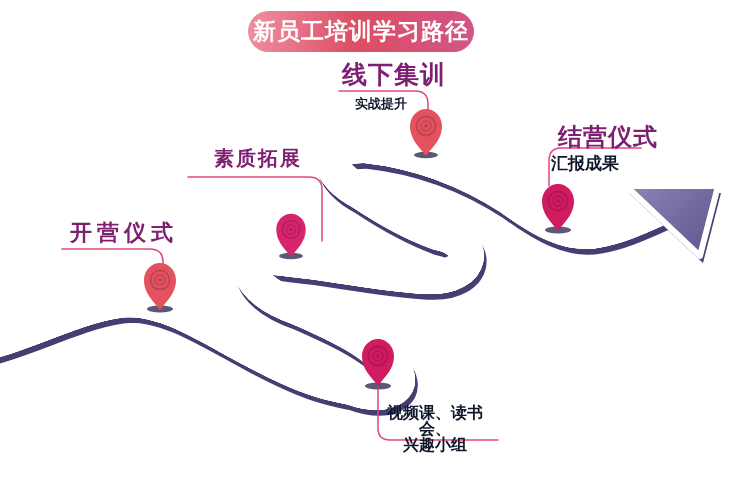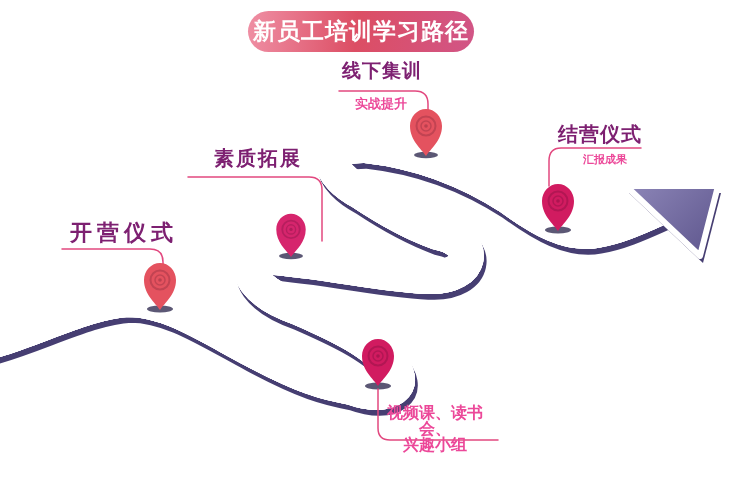--- a/index.html
+++ b/index.html
@@ -9,29 +9,29 @@
   }
   .road-svg { position:absolute; left:0; top:0; }
   .banner {
     position:absolute; left:248px; top:11px; width:226px; height:41px;
     border-radius:21px;
     background:linear-gradient(95deg,#ef8fa4 0%,#dc4e64 48%,#d15586 100%);
     color:#fff; font-weight:bold; font-size:23px; letter-spacing:1px;
     display:flex; align-items:center; justify-content:center; white-space:nowrap;
   }
   .station-title { position:absolute; color:#7d2071; font-weight:bold; white-space:nowrap; }
-  .station-sub   { position:absolute; color:#ec4899; font-weight:bold; white-space:nowrap; }
+  .station-sub   { position:absolute; color:#0f172a; font-weight:bold; white-space:nowrap; }
   #st-opening-title  { left:70px;  top:218px; font-size:22px; letter-spacing:5px; }
   #st-opening-sub    { left:56px;  top:254px; font-size:13px; }
   #st-quality-title  { left:201px; top:145px; font-size:20px; letter-spacing:2px;margin-left:13px; }
   #st-quality-sub    { left:184px; top:180px; font-size:13px; }
-  #st-offline-title  { left:342px; top:58px;  font-size:19px; letter-spacing:1px; }
+  #st-offline-title  { left:342px; top:58px;  font-size:25px; letter-spacing:1px; }
   #st-offline-sub    { left:355px; top:95px;  font-size:13px; }
-  #st-closing-title  { left:558px; top:121px; font-size:20px; letter-spacing:1px; }
-  #st-closing-sub    { left:583px; top:152px; font-size:11px; }
+  #st-closing-title  { left:558px; top:121px; font-size:24px; letter-spacing:1px; }
+  #st-closing-sub    { left:551px; top:152px; font-size:17px; }
   #st-online-sub     { left:374px; top:405px; width:122px; font-size:16px; line-height:16px;
                        text-align:center; white-space:normal; }
   #st-online-title   { left:394px; top:441px; font-size:20px; letter-spacing:3px; }
 </style>
 </head>
 <body>
 
 <div class="canvas">
 
   <svg class="road-svg" width="730" height="480" viewBox="0 0 730 480">

